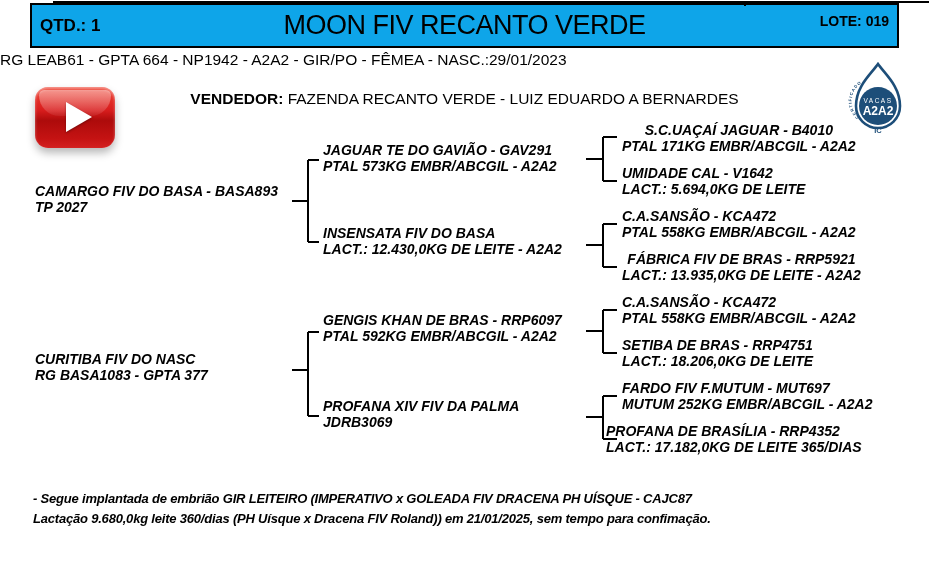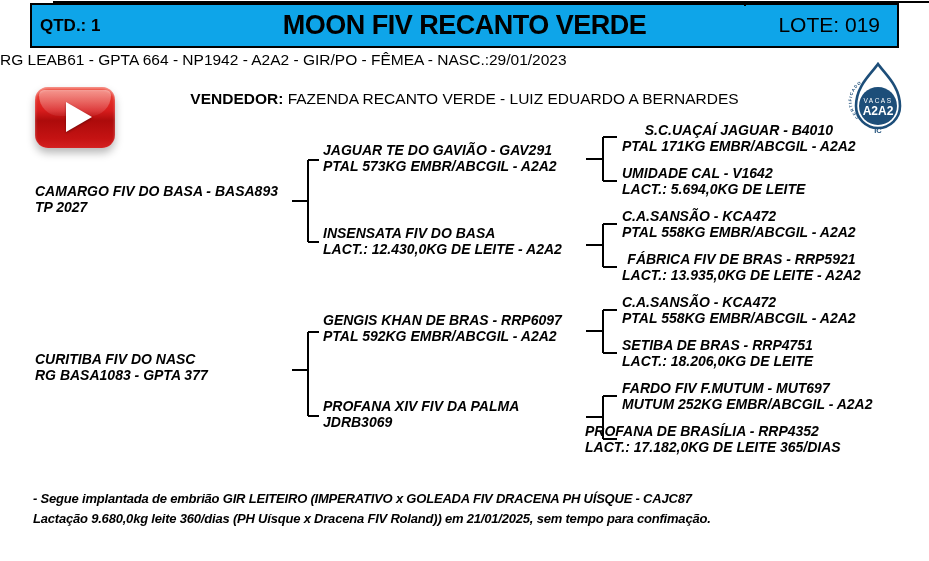--- a/index.html
+++ b/index.html
@@ -6,22 +6,22 @@
   #page{
     position:relative;width:929px;height:561px;background:#fff;overflow:hidden;
     font-family:"Liberation Sans", sans-serif;color:#000;
   }
   
   .header-box{
     position:absolute;left:30px;top:3px;width:865px;height:41px;
     border:2px solid #000;display:flex;align-items:center;background:#0ea5e9;
   }
   .qtd{position:absolute;left:8px;top:11px;font-size:17px;font-weight:bold;}
-  .title{position:absolute;left:0;right:0;top:5px;text-align:center;font-size:27px;font-weight:bold;letter-spacing:-0.5px;}
-  .lote{position:absolute;right:17px;top:8px;font-size:21px;font-weight:normal;}
+  .title{position:absolute;left:0;right:0;top:5px;text-align:center;font-size:27px;font-weight:normal;letter-spacing:-0.5px;}
+  .lote{position:absolute;right:8px;top:8px;font-size:14px;font-weight:bold;}
   .animal-info{position:absolute;left:0;top:51px;width:929px;text-align:left;font-size:15.5px;}
   .vendor{position:absolute;left:0;top:90px;width:929px;text-align:center;font-size:15.5px;}
   .vendor b{font-weight:bold;}
   
   .play-btn{
     position:absolute;left:35px;top:87px;width:80px;height:61px;border-radius:13px;cursor:pointer;
     background:linear-gradient(180deg,#ef4434 0%,#d81d1d 38%,#ad0b0b 55%,#c51313 85%,#d42020 100%);
     box-shadow:0 5px 9px rgba(0,0,0,0.28), inset 0 2px 3px rgba(255,255,255,0.45);
   }
   .play-btn::before{
@@ -138,21 +138,21 @@
     <div>PTAL 558KG EMBR/ABCGIL - A2A2</div>
   </div>
   <div class="node" style="left:622px;top:338px;">
     <div>SETIBA DE BRAS - RRP4751</div>
     <div>LACT.: 18.206,0KG DE LEITE</div>
   </div>
   <div class="node" style="left:622px;top:381px;">
     <div>FARDO FIV F.MUTUM - MUT697</div>
     <div>MUTUM 252KG EMBR/ABCGIL - A2A2</div>
   </div>
-  <div class="node" style="left:585px;top:424px;">
+  <div class="node" style="left:606px;top:424px;">
     <div>PROFANA DE BRASÍLIA - RRP4352</div>
     <div>LACT.: 17.182,0KG DE LEITE 365/DIAS</div>
   </div>
 
   <div class="footnote">
     <div>- Segue implantada de embrião GIR LEITEIRO (IMPERATIVO x GOLEADA FIV DRACENA PH UÍSQUE - CAJC87</div>
     <div>Lactação 9.680,0kg leite 360/dias (PH Uísque x Dracena FIV Roland)) em 21/01/2025, sem tempo para confimação.</div>
   </div>
 
 </div>

